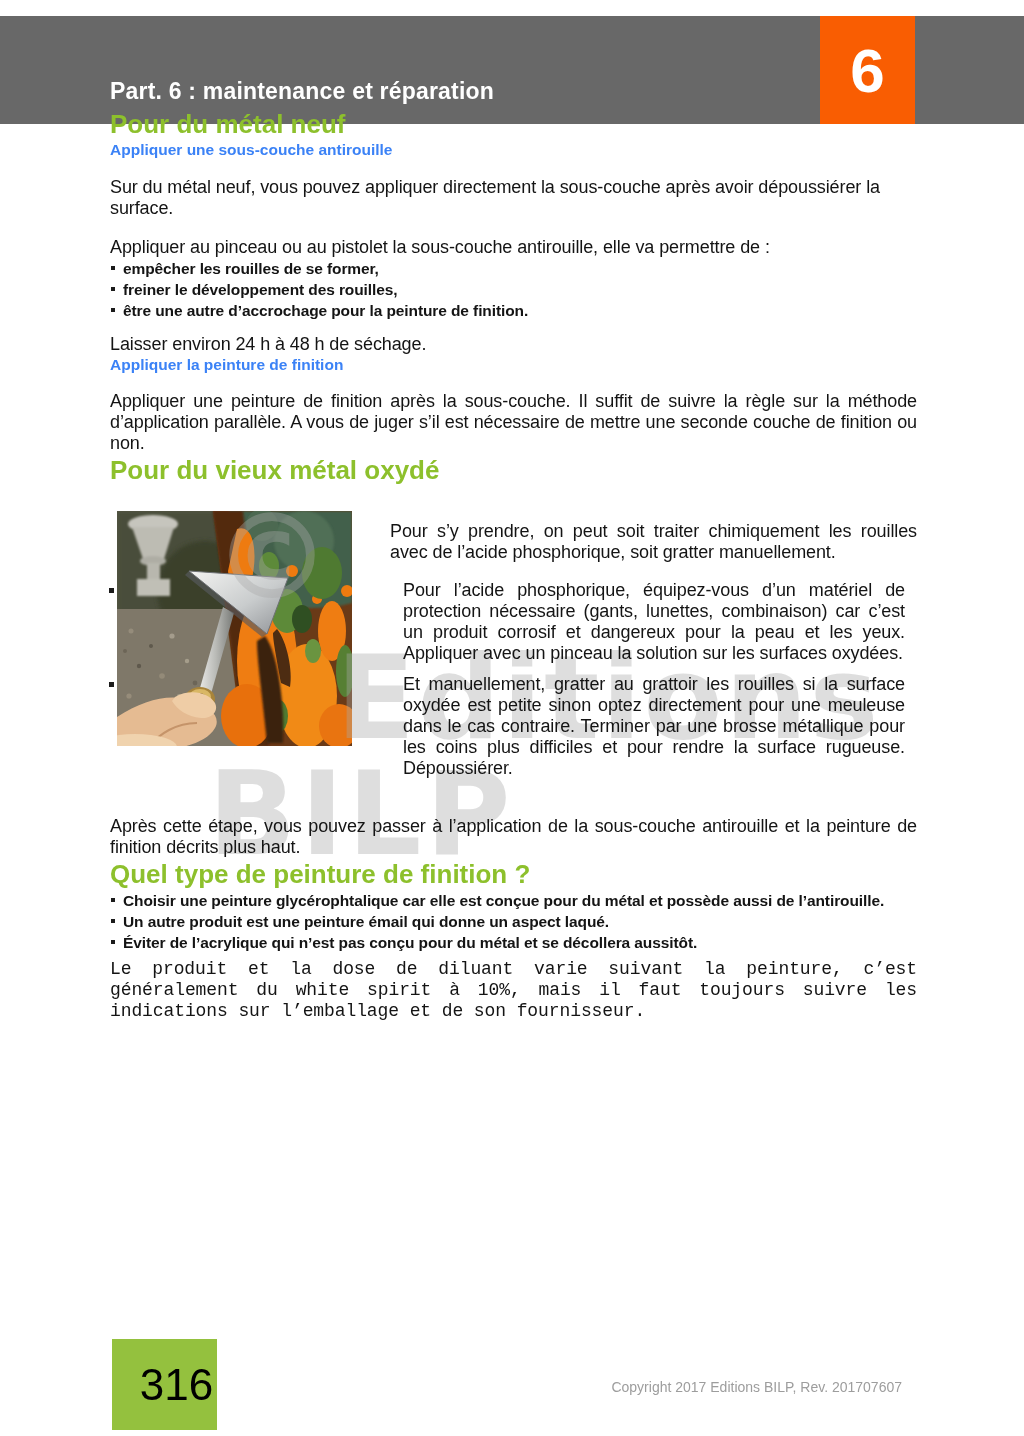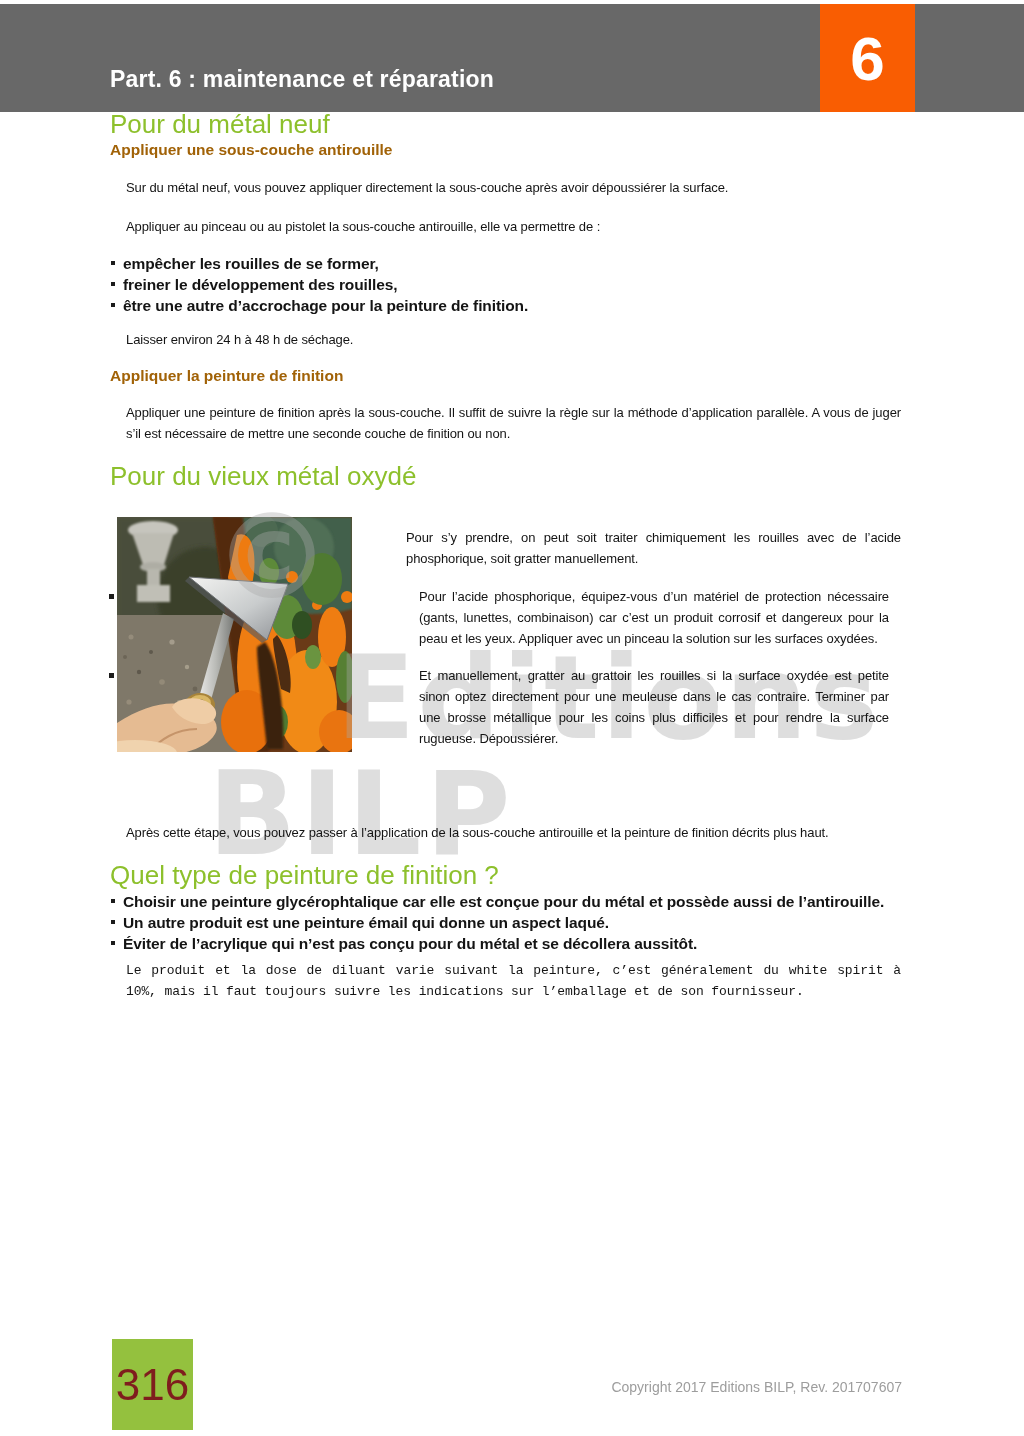--- a/index.html
+++ b/index.html
@@ -1,32 +1,32 @@
 <!DOCTYPE html>
 <html><head>
 <meta charset="utf-8">
 <style>
   html,body{margin:0;padding:0;background:#ffffff;}
   .page{position:relative;width:1024px;height:1436px;background:#fff;overflow:hidden;
         font-family:"Liberation Sans","DejaVu Sans",sans-serif;color:#141414;}
 
   
-  .topbar{position:absolute;top:4px;left:0;width:1024px;height:108px;background:#686868;}
+  .topbar{position:absolute;top:16px;left:0;width:1024px;height:108px;background:#686868;}
   .topbar-title{position:absolute;left:110px;top:62px;font-size:23px;font-weight:bold;color:#fff;letter-spacing:.2px;}
   .chapter-badge{position:absolute;left:820px;top:0;width:95px;height:108px;background:#f95d02;
                  color:#fff;font-size:62px;font-weight:bold;display:flex;align-items:center;justify-content:center;}
 
   
   .content{position:absolute;top:108px;left:110px;width:807px;}
   .content > *{position:relative;z-index:3;}
   .content > .media{z-index:auto;}
-  p{margin:16px;font-size:13px;line-height:21px;letter-spacing:-.1px;}
+  p{margin:0;font-size:18px;line-height:21px;letter-spacing:-.1px;}
   .pjust{text-align:justify;}
-  h1.accent{margin:0;font-size:26px;line-height:32px;font-weight:normal;color:#8dc02c;}
-  h2.sub{margin:0;font-size:15.5px;line-height:20px;font-weight:bold;color:#a16207;}
+  h1.accent{margin:0;font-size:26px;line-height:32px;font-weight:bold;color:#8dc02c;}
+  h2.sub{margin:0;font-size:15.5px;line-height:20px;font-weight:bold;color:#3b82f6;}
 
   .mt-h1a{margin-top:22px;}  .mt-h2a{margin-top:8px;}
   .mt-p1{margin-top:17px;}   .mt-p2{margin-top:18px;}
   .mt-ul1{margin-top:16px;}  .mt-p3{margin-top:13px;}
   .mt-h2b{margin-top:18px;}  .mt-p4{margin-top:16px;}
   .mt-h1b{margin-top:21px;}  .mt-h2c{margin-top:4px;}
   .mt-apres{margin-top:10px;}.mt-h1c{margin-top:24px;}
   .mt-ul2{margin-top:2px;}   .mt-final{margin-top:6px;font-family:Liberation Mono, monospace;}
 
   ul.sqlist{list-style:none;margin:0;padding:0;}
@@ -46,21 +46,21 @@
   .watermark{position:absolute;inset:0;z-index:2;pointer-events:none;
              font-family:"DejaVu Sans","Liberation Sans",sans-serif;font-weight:bold;
              color:rgba(168,168,168,.38);}
   .watermark span{position:absolute;line-height:1;}
   .wm-c{left:213px;top:498px;font-size:118px;}
   .wm-1{left:336px;top:640px;font-size:116px;letter-spacing:2px;}
   .wm-2{left:208px;top:756px;font-size:116px;letter-spacing:4px;}
 
   
   .pagenum-box{position:absolute;left:112px;top:1339px;width:81px;height:91px;background:#94c13e;
-               color:#7f1d1d;font-size:44px;display:flex;align-items:center;justify-content:center;}
+               color:#000000;font-size:44px;display:flex;align-items:center;justify-content:center;padding-left:24px;}
   .copyright{position:absolute;top:1379px;right:122px;font-size:14px;color:#9d9d9d;}
 </style>
 </head>
 <body>
 
 <div class="page">
 
   <header class="topbar">
     <div class="topbar-title">Part. 6 : maintenance et réparation</div>
     <div class="chapter-badge">

